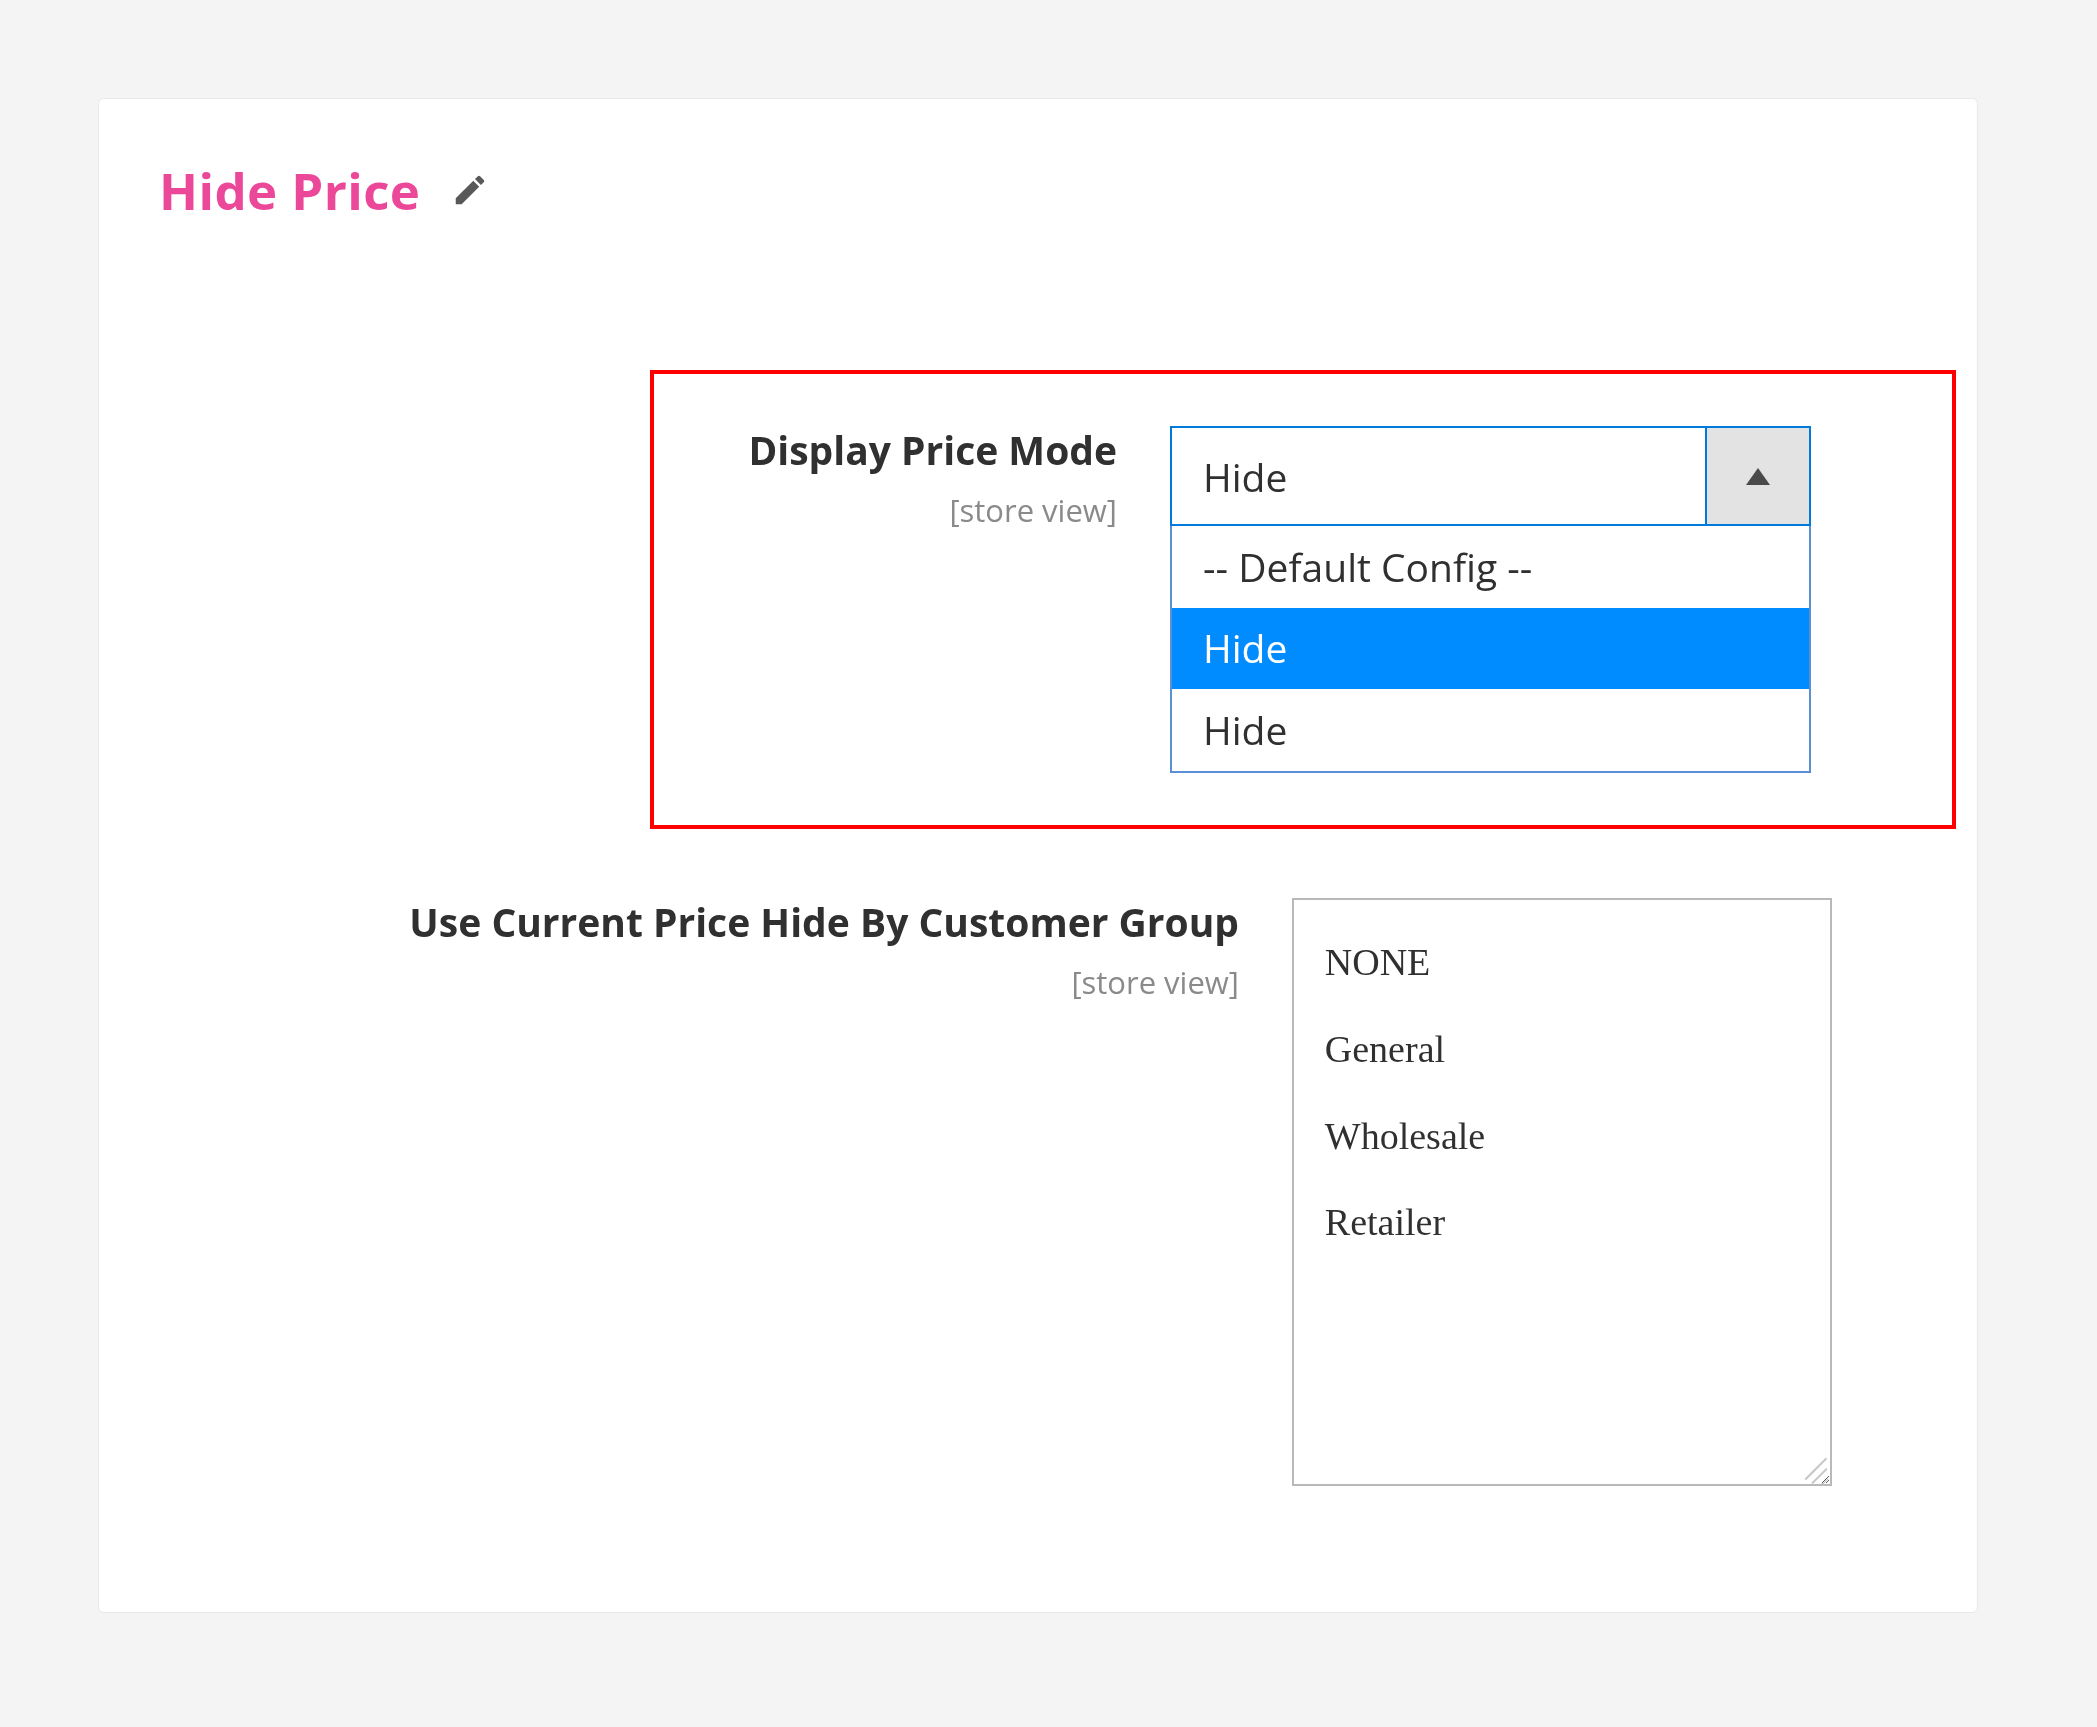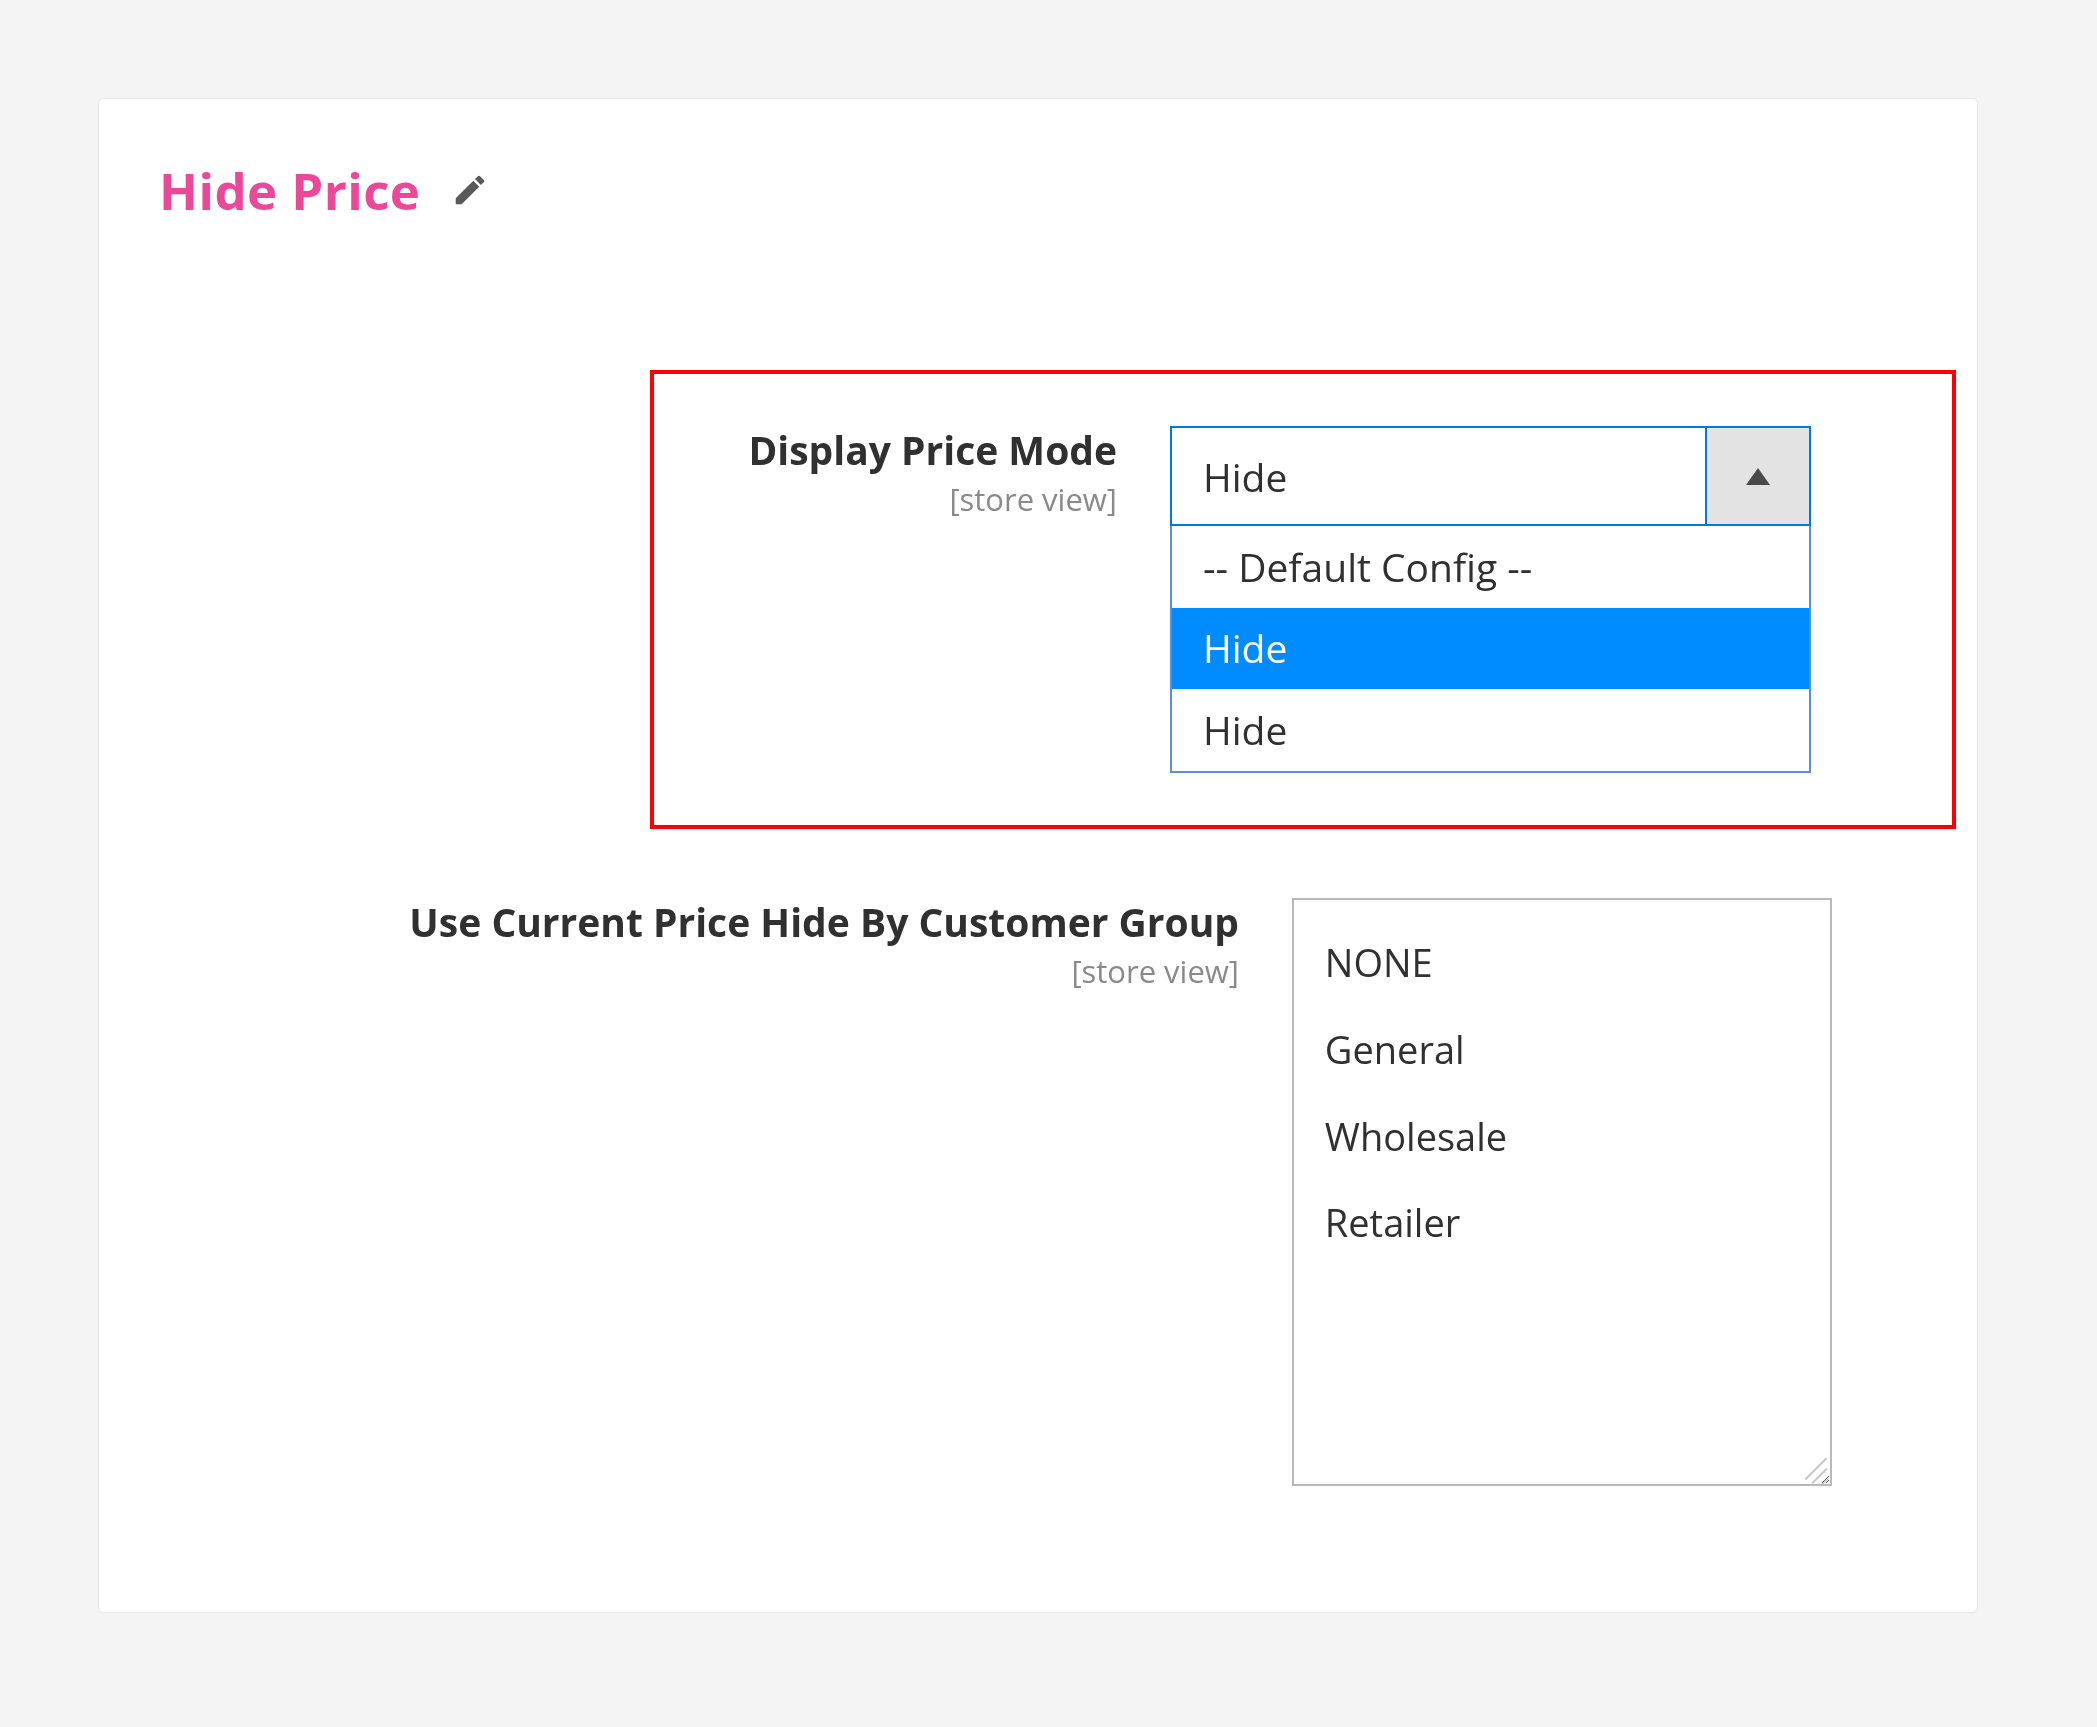--- a/index.html
+++ b/index.html
@@ -59,21 +59,21 @@
     font-size: 39px;
     font-weight: 700;
     color: #303030;
     line-height: 1.25;
   }
   .label-scope {
     font-size: 31px;
     font-weight: 400;
     color: #8a8a8a;
     line-height: 1.3;
-    margin-top: 4px;
+    margin-top: 15px;
   }
 
   
   .dropdown {
     position: relative;
     width: 641px;
   }
   .dropdown-button {
     display: flex;
     align-items: stretch;
@@ -130,20 +130,21 @@
   .row2 .label-col { width: 993px; }
   .multiselect {
     width: 540px;
     height: 588px;
     border: 2.1px solid #b9b9b9;
     padding: 19.6px 21px 21px 28px;
     position: relative;
     overflow: hidden;
     resize: both;
     background: #fff;
+    font-family: Liberation Serif, serif;
   }
   .multiselect-option {
     font-size: 38px;
     color: #303030;
     padding: 19.6px 2.8px;
     line-height: 1.25;
   }
   .resize-grip {
     position: absolute;
     right: 4.2px; bottom: 4.2px;

